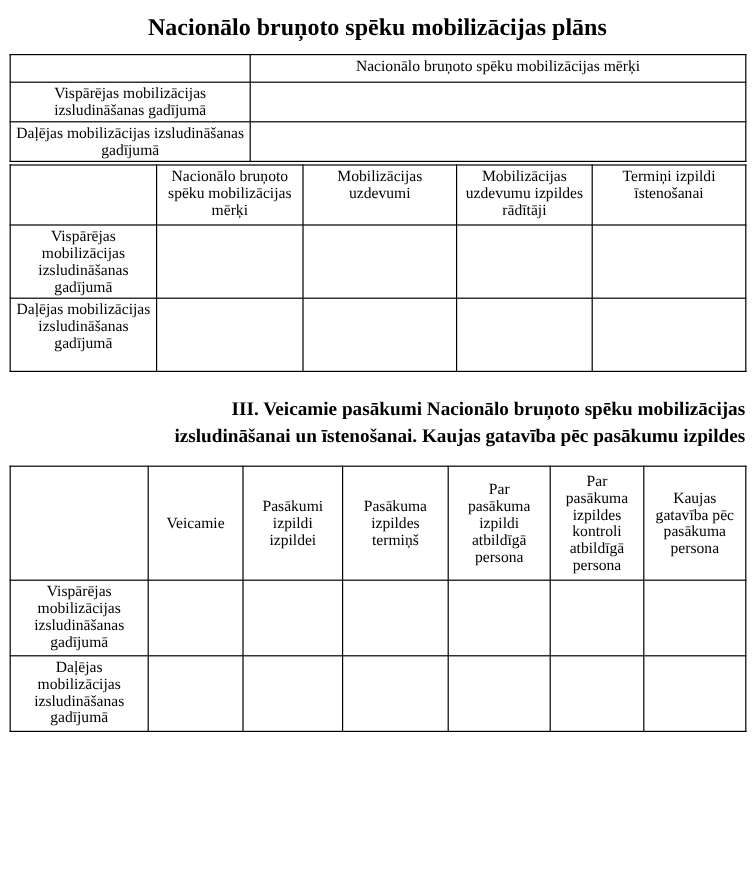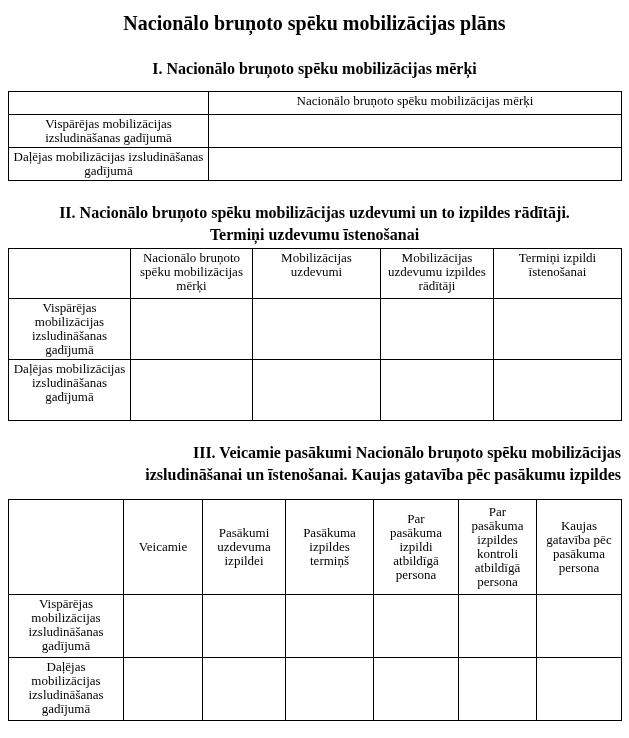--- a/index.html
+++ b/index.html
@@ -58,21 +58,20 @@
   .t3 tbody tr { height: 63px; }
   .t3 thead th { vertical-align: middle; text-align: center; }
 </style>
 </head>
 <body>
 
 <div class="page">
 
   <h1 class="doc-title">Nacionālo bruņoto spēku mobilizācijas plāns</h1>
 
-  <h2 class="section-heading mt-sec1">I. Nacionālo bruņoto spēku mobilizācijas mērķi</h2>
 
   <table class="t1">
     <colgroup>
         <col style="width:200px">
         <col style="width:413px">
       </colgroup>
     <thead>
       <tr>
         <td></td>
         <th class="col-h">Nacionālo bruņoto spēku mobilizācijas mērķi</th>
@@ -83,22 +82,20 @@
         <td>Vispārējas mobilizācijas izsludināšanas gadījumā</td>
         <td></td>
       </tr>
       <tr>
         <td>Daļējas mobilizācijas izsludināšanas gadījumā</td>
         <td></td>
       </tr>
     </tbody>
   </table>
 
-  <h2 class="section-heading mt-sec2">II. Nacionālo bruņoto spēku mobilizācijas uzdevumi un to izpildes rādītāji.
-Termiņi uzdevumu īstenošanai</h2>
 
   <table class="t2">
     <colgroup>
       <col style="width:122px">
         <col style="width:122px">
         <col style="width:128px">
         <col style="width:113px">
         <col style="width:128px">
     </colgroup>
     <thead>
@@ -145,21 +142,21 @@
         <col style="width:88px">
         <col style="width:85px">
         <col style="width:78px">
         <col style="width:85px">
     </colgroup>
     <thead>
       <tr>
         <td></td>
         <th class="col-h">Veicamie</th>
         <th class="col-h">Pasākumi
-uzdevuma
+izpildi
 izpildei</th>
         <th class="col-h">Pasākuma
 izpildes
 termiņš</th>
         <th class="col-h">Par
 pasākuma
 izpildi
 atbildīgā
 persona</th>
         <th class="col-h">Par

